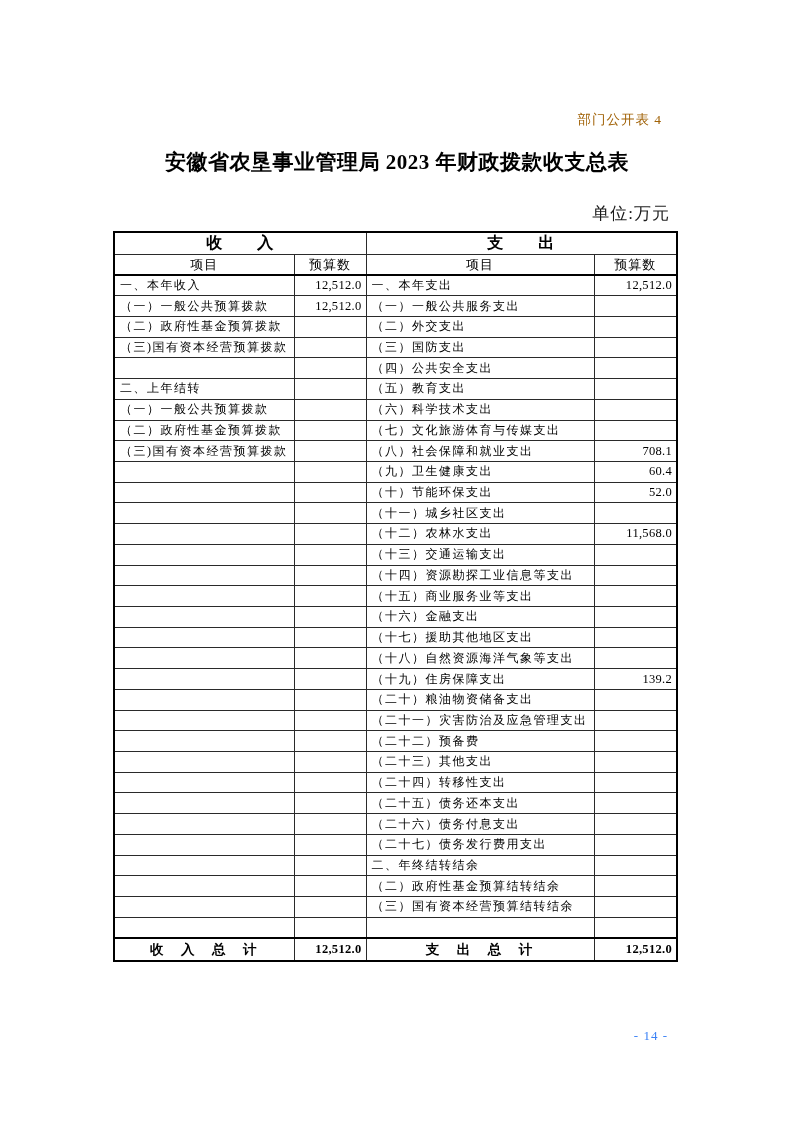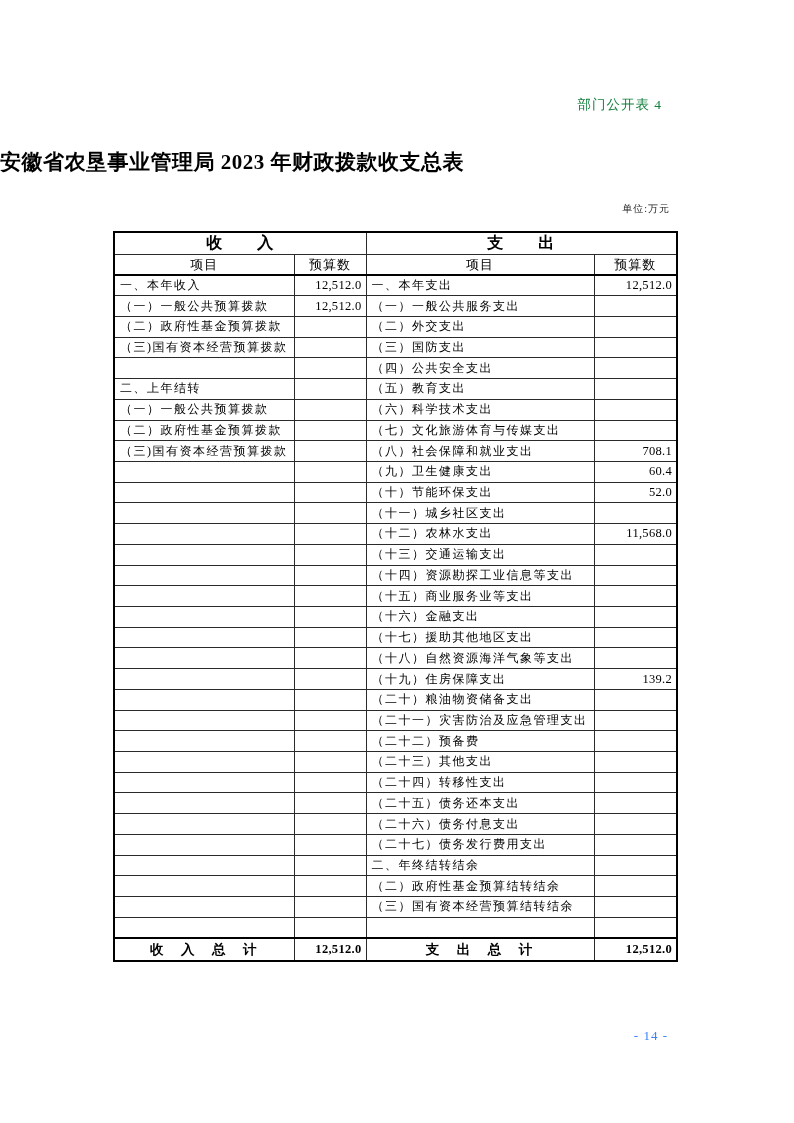--- a/index.html
+++ b/index.html
@@ -11,42 +11,42 @@
     position: relative;
     width: 794px;
     height: 1123px;
     background: #ffffff;
     font-family: "Liberation Serif", "DejaVu Serif", serif;
     color: #000000;
     overflow: hidden;
   }
   .doc-label {
     position: absolute;
-    top: 96px;
+    top: 111px;
     right: 132px;
     font-size: 13.5px;
     letter-spacing: 1px;
-    color: #15803d;
+    color: #a16207;
   }
   .doc-title {
     position: absolute;
     top: 148px;
     left: 0;
     width: 100%;
-    text-align: left;
+    text-align: center;
     font-size: 21px;
     font-weight: bold;
     letter-spacing: 0.5px;
     color: #000000;
   }
   .unit-label {
     position: absolute;
     top: 202px;
     right: 124px;
-    font-size: 10px;
+    font-size: 17px;
     letter-spacing: 1px;
     color: #1a1a1a;
   }
   table.budget {
     position: absolute;
     left: 113px;
     top: 231px;
     width: 563px;
     height: 731px;
     border-collapse: collapse;

